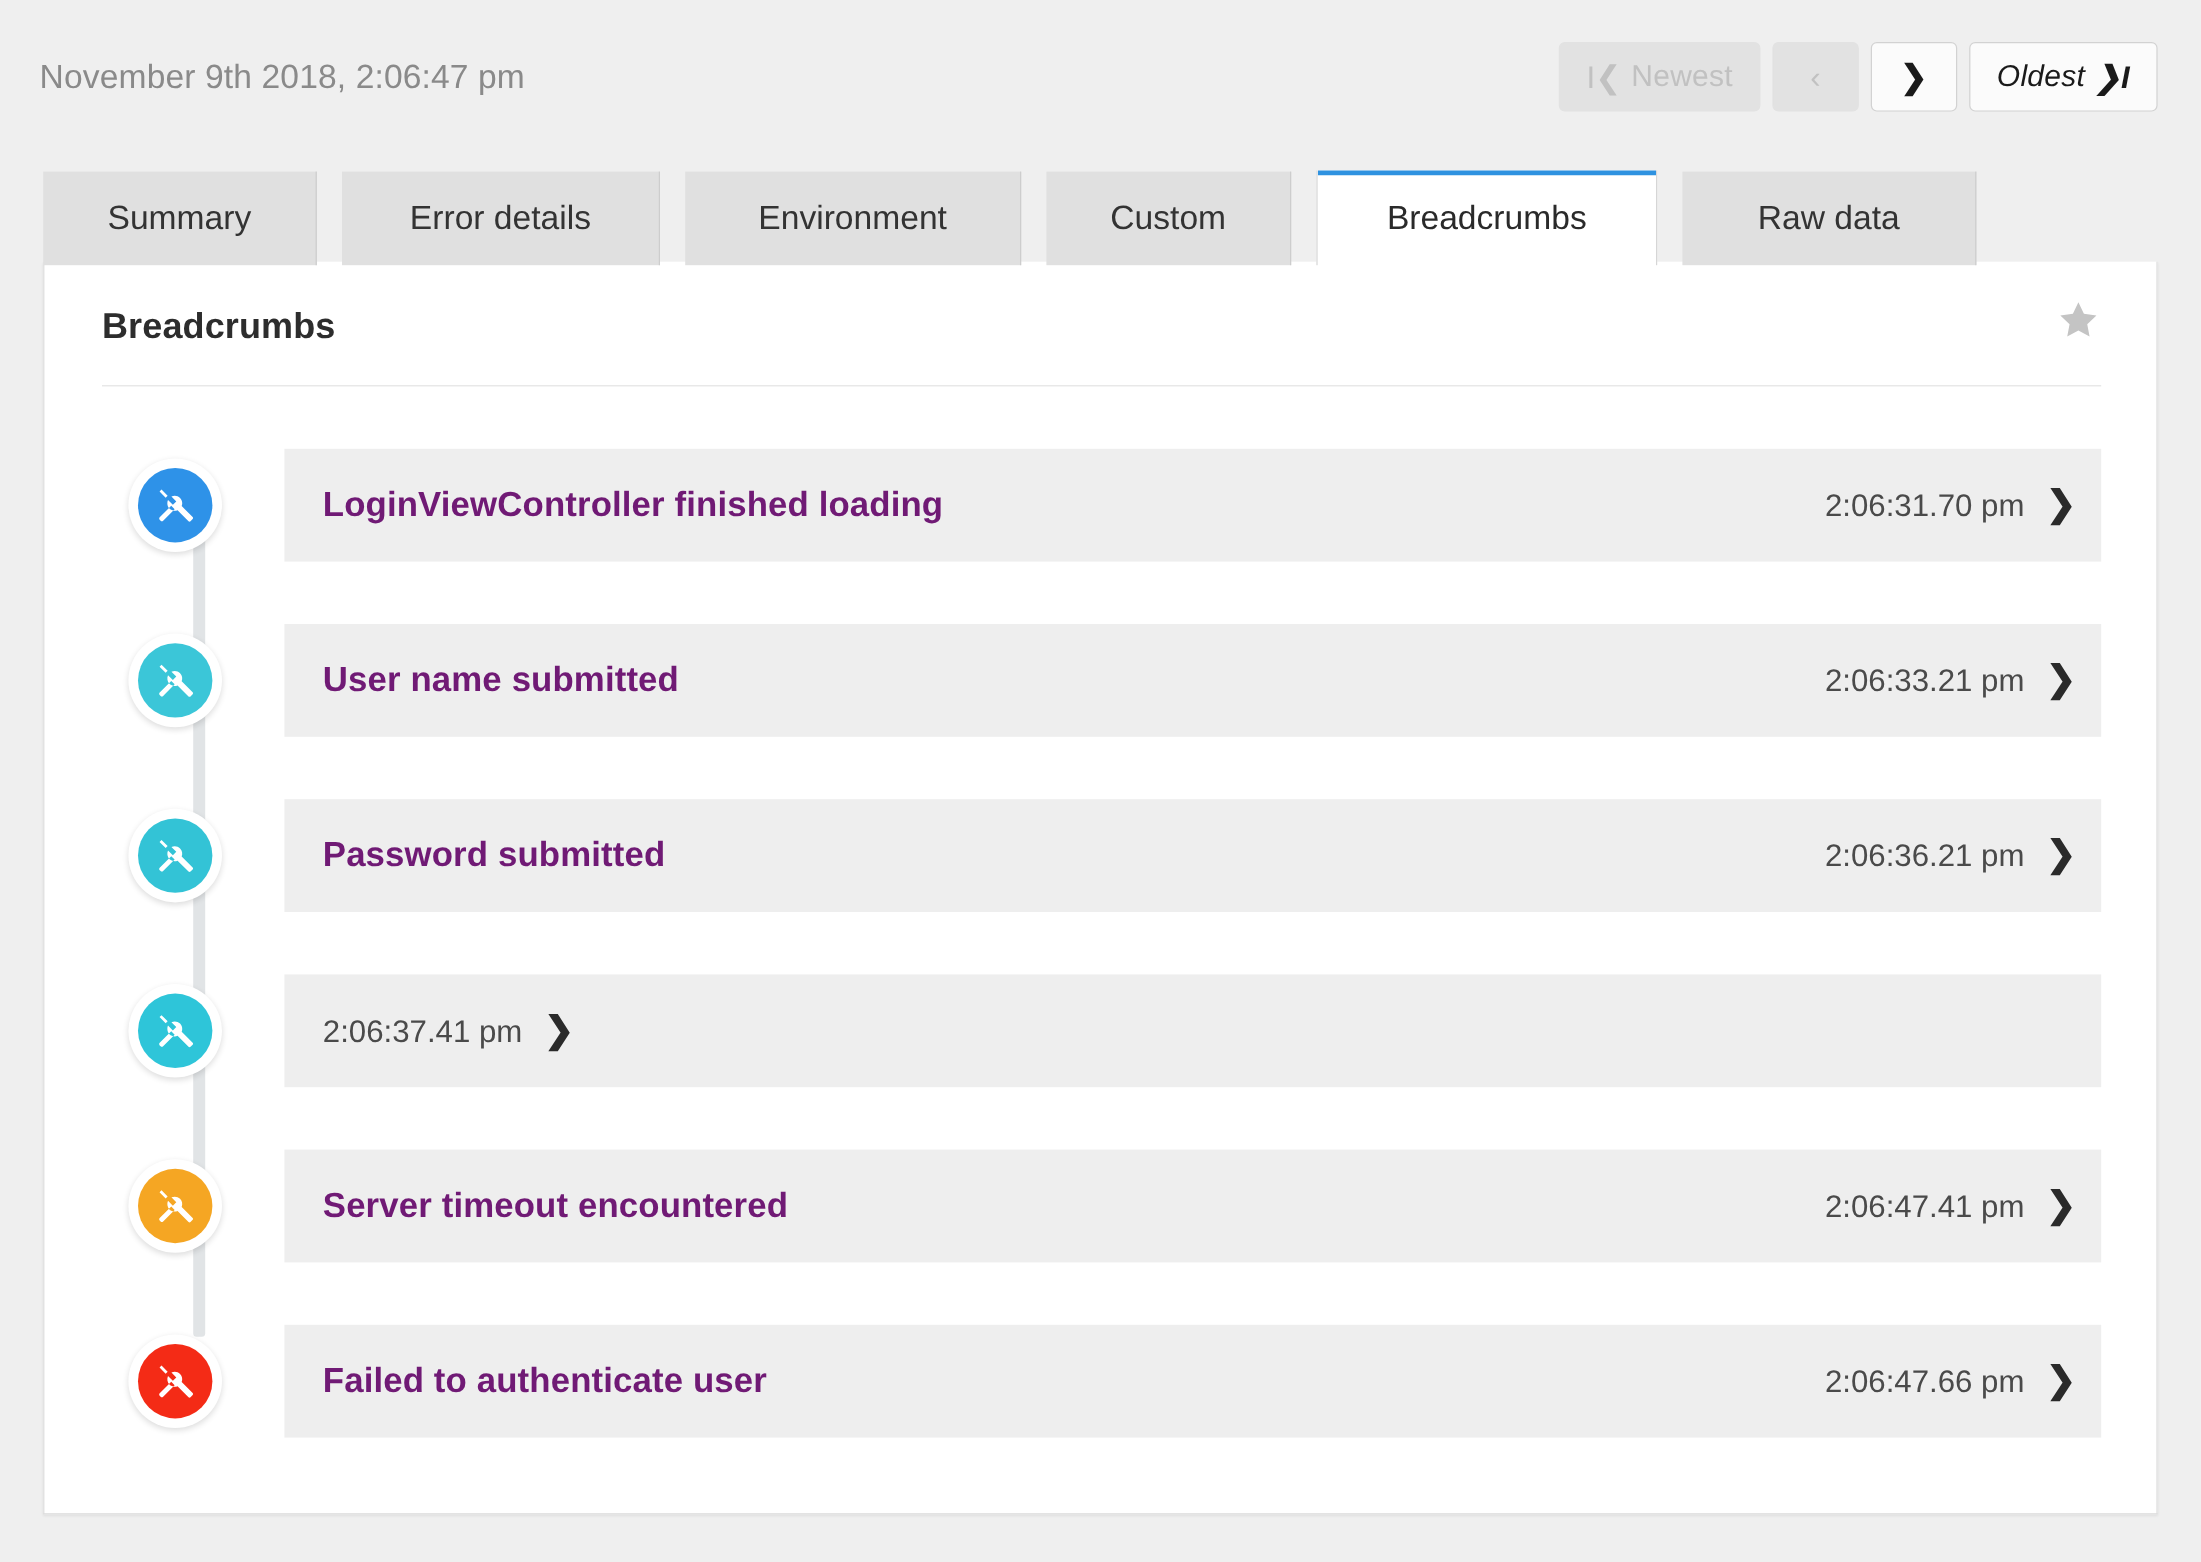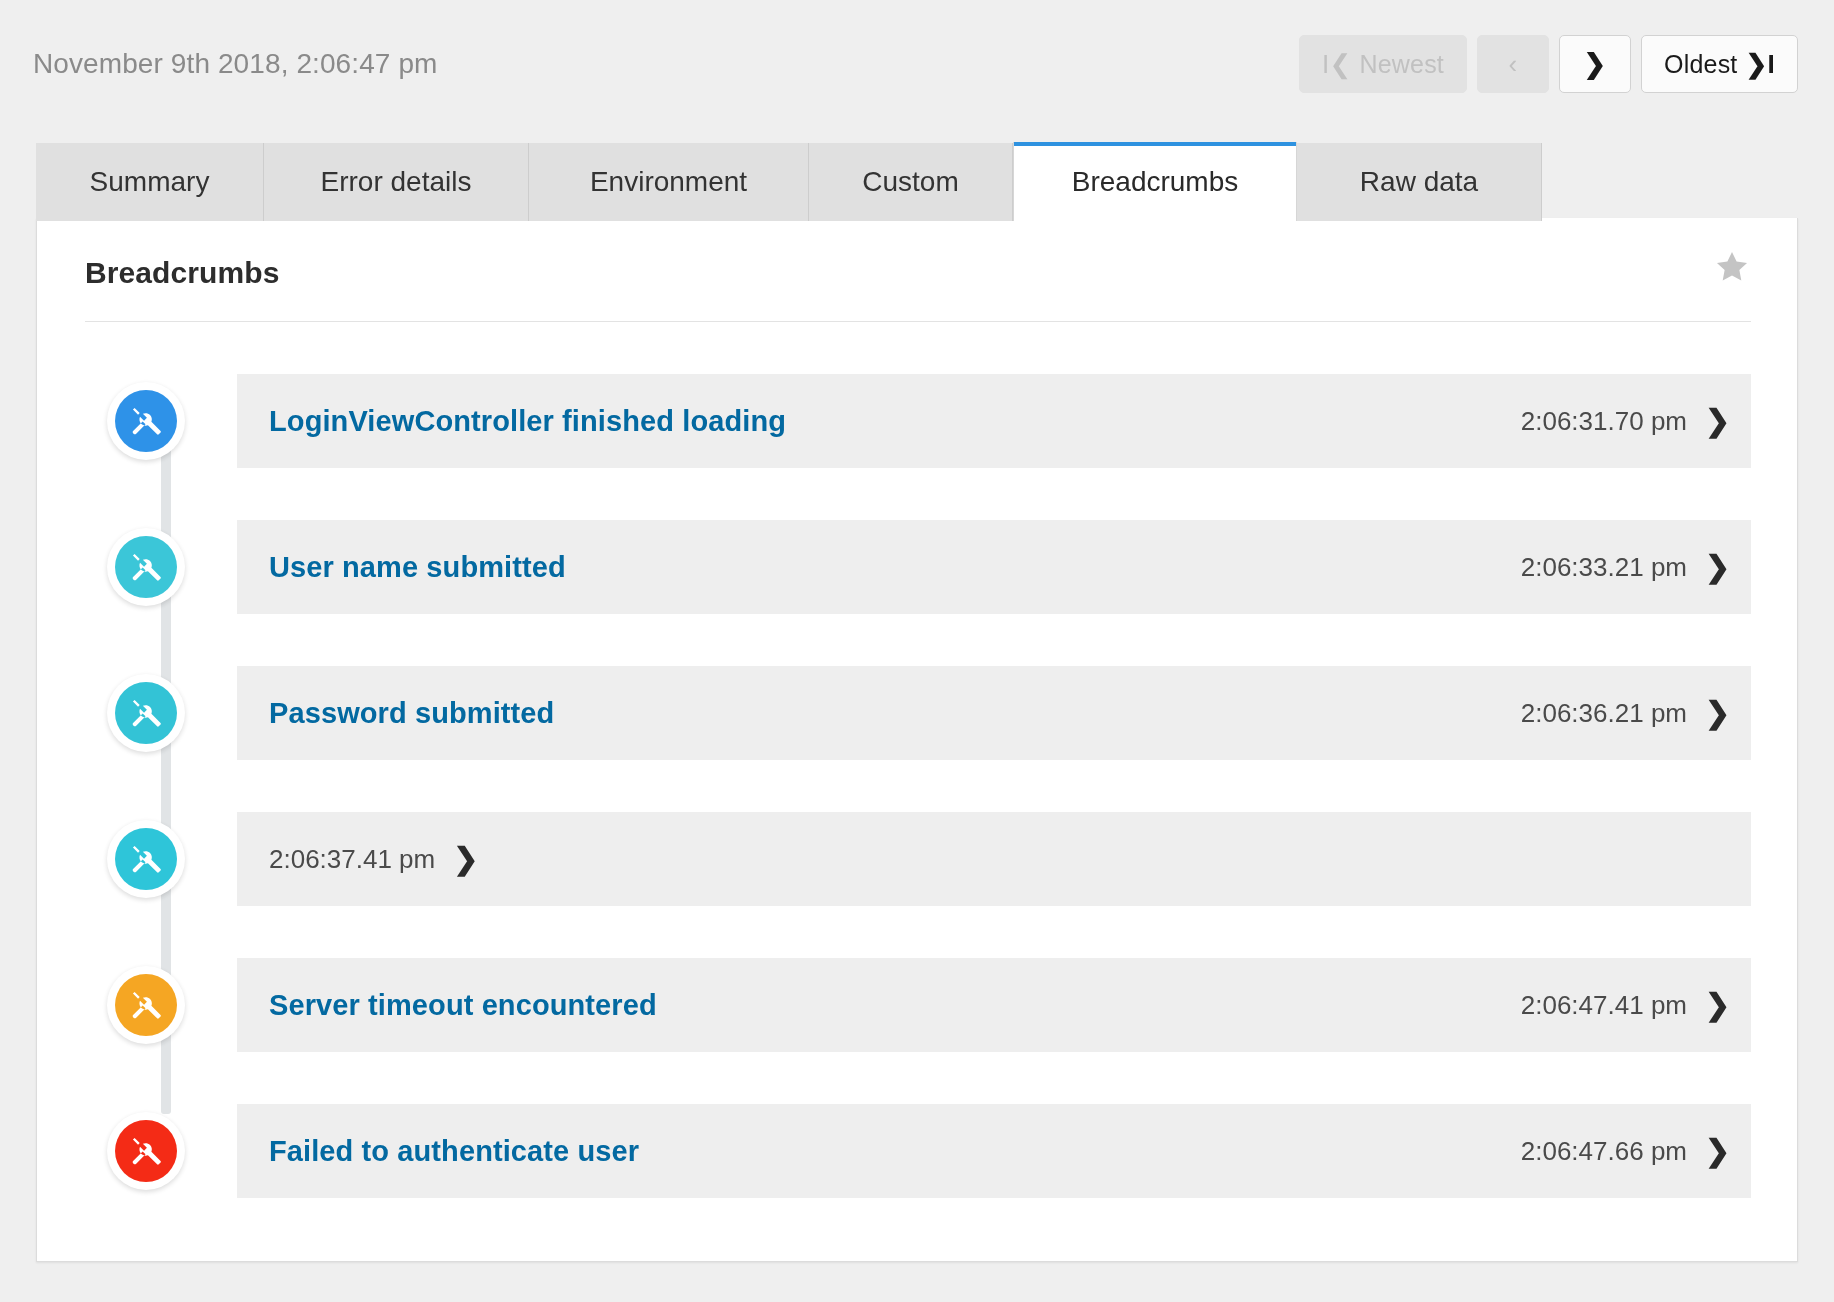--- a/index.html
+++ b/index.html
@@ -74,34 +74,35 @@
 
   .nav-btn .nav-icon {
     font-size: 26px;
     line-height: 1;
     display: inline-block;
   }
 
   .nav-btn.btn-newest { width: 168px; gap: 8px; }
   .nav-btn.btn-prev   { width: 72px; }
   .nav-btn.btn-next   { width: 72px; }
-  .nav-btn.btn-oldest { width: 157px; gap: 8px; }
+  .nav-btn.btn-oldest { width: 157px; gap: 8px; font-style: italic; }
 
   .nav-btn.btn-next .nav-icon { font-weight: bold; font-size: 27px; }
   .nav-btn.btn-oldest .nav-icon { font-weight: bold; font-size: 26px; }
 
   
   .tabstrip {
     position: absolute;
     top: 140px; left: 36px;
     width: 1762px;
     height: 80px;
     display: flex;
     align-items: flex-end;
     z-index: 3;
+    gap: 21px;
   }
 
   .tab {
     height: 78px;
     background: #e0e0e0;
     border-right: 1px solid #cdcdcd;
     display: flex;
     align-items: center;
     justify-content: center;
     font-size: 28px;
@@ -233,21 +234,21 @@
     display: flex;
     align-items: center;
     justify-content: space-between;
     padding: 0 28px 0 32px;
     cursor: pointer;
   }
 
   .bc-label {
     font-size: 29px;
     font-weight: bold;
-    color: #0369a1;
+    color: #701a75;
     letter-spacing: 0.1px;
     text-align: right;
   }
 
   .bc-right {
     display: flex;
     align-items: center;
     gap: 18px;
   }
 

